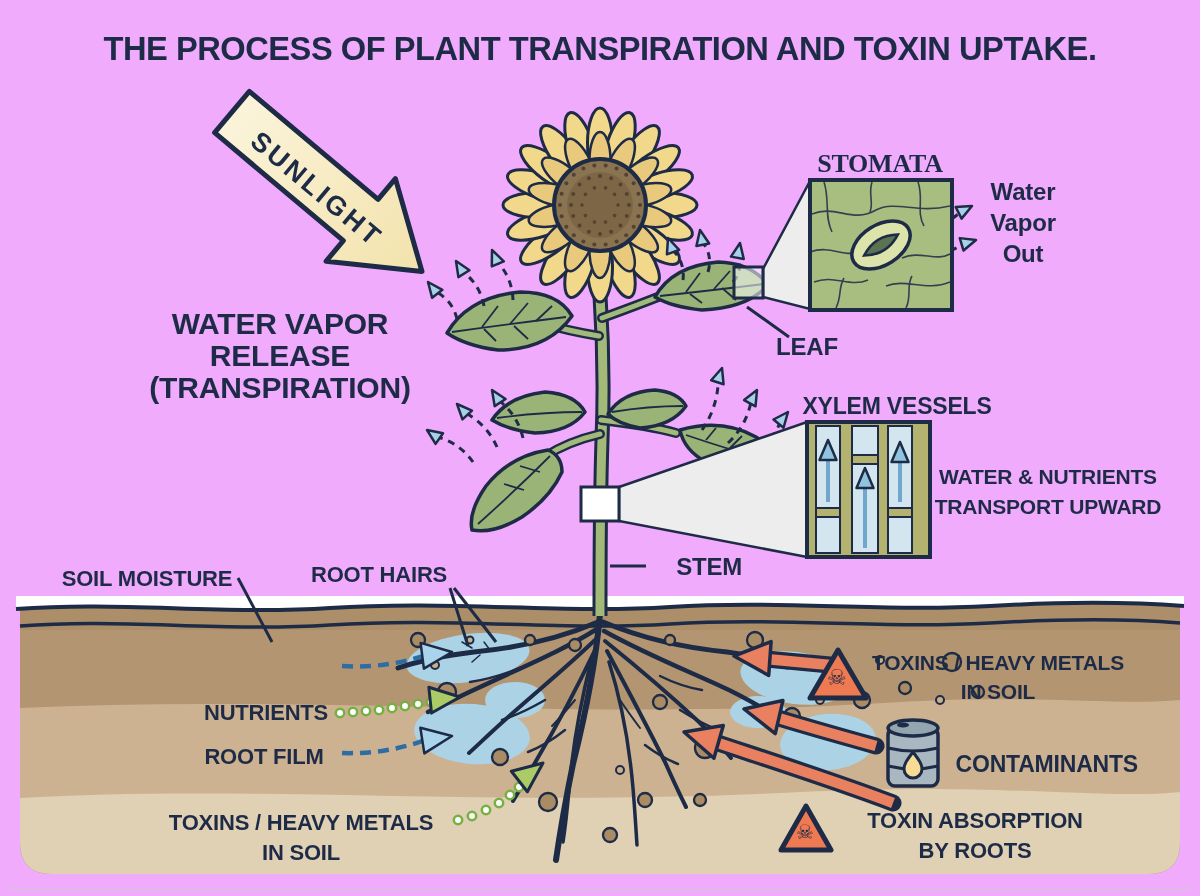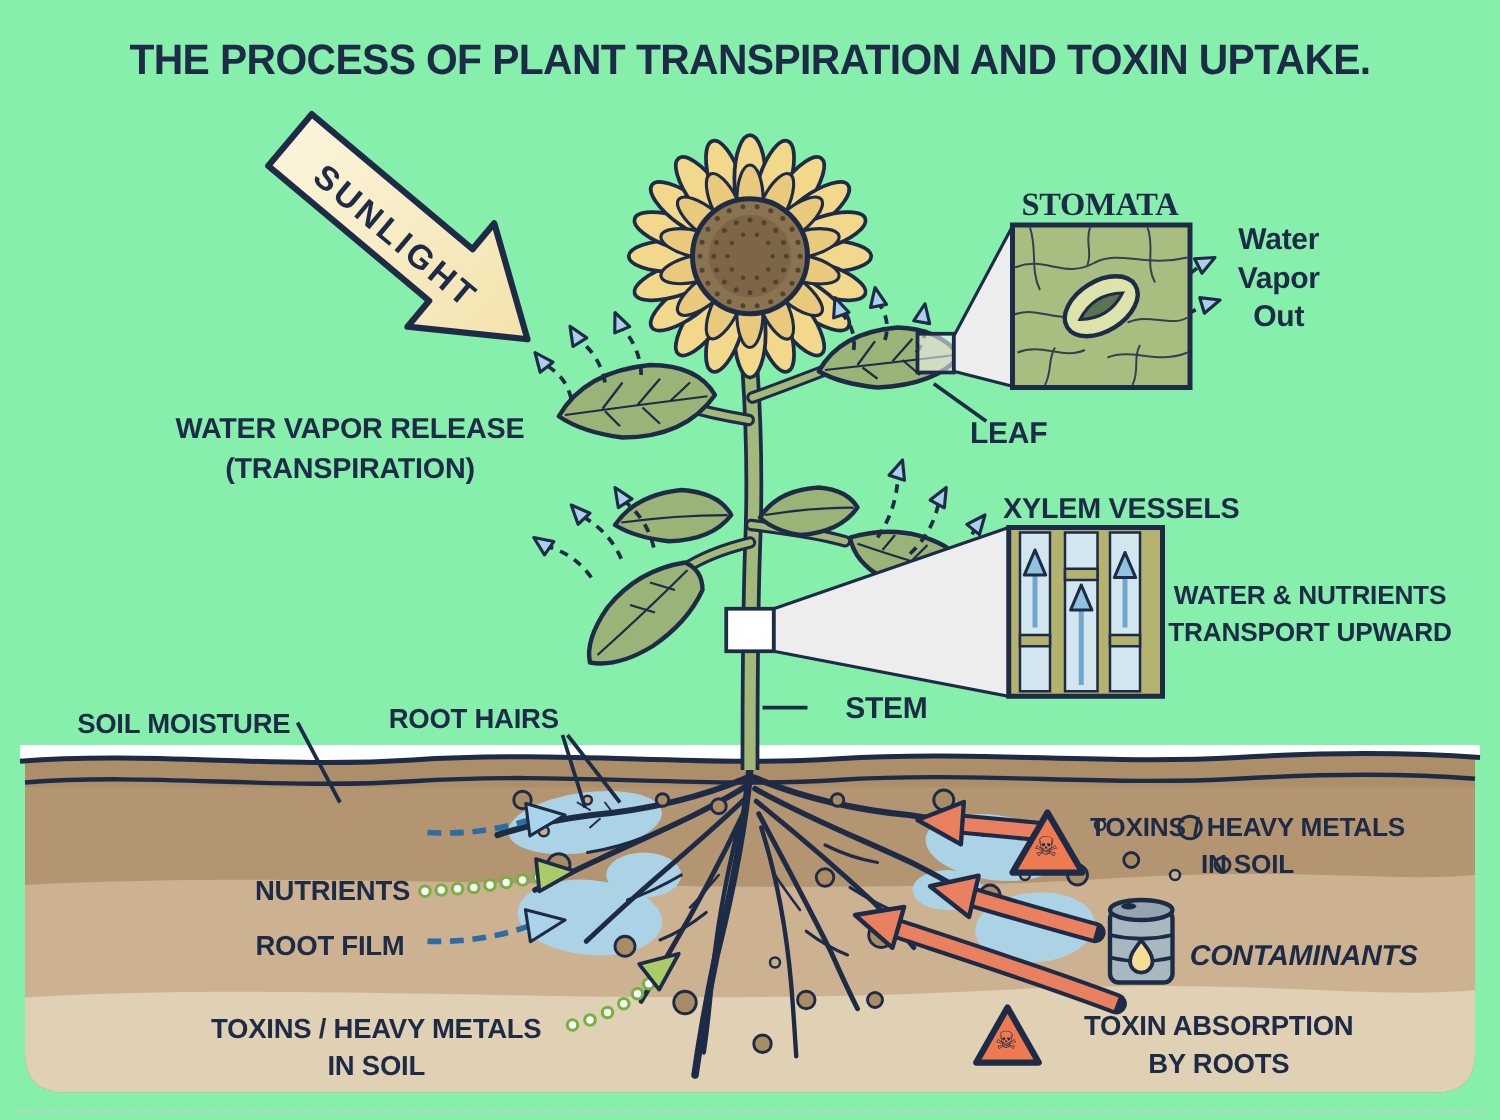--- a/index.html
+++ b/index.html
@@ -1,16 +1,16 @@
 <!DOCTYPE html>
 <html><head>
 <meta charset="utf-8">
 <style>
   html,body{margin:0;padding:0;background:#ffffff;}
-  #canvas{position:relative;width:1200px;height:896px;background:#86efac;overflow:hidden;
+  #canvas{position:relative;width:1200px;height:896px;background:#f0abfc;overflow:hidden;
           font-family:"Liberation Sans",sans-serif;}
   .lbl{position:absolute;font-weight:700;color:#1e2b47;white-space:pre-line;
        text-align:center;line-height:1.32;letter-spacing:-0.2px;}
   #title{left:50%;top:26px;transform:translateX(-50%) scaleX(0.96);font-size:34px;
          letter-spacing:-0.5px;white-space:nowrap;}
   #sunlight{left:254px;top:120px;font-size:27px;letter-spacing:3px;
             transform:rotate(40deg);transform-origin:0 50%;white-space:nowrap;}
   .skull{position:absolute;color:#1e2b47;font-weight:400;}
   #bottom-edge{position:absolute;left:12px;top:888px;width:1176px;border-top:2px dotted #cccccc;}
   svg{position:absolute;left:0;top:0;}
@@ -371,30 +371,30 @@
 <div class="lbl" id="title">THE PROCESS OF PLANT TRANSPIRATION AND TOXIN UPTAKE.</div>
 <div class="lbl" id="sunlight">SUNLIGHT</div>
 <div class="lbl" style="left:790px;top:147px;width:180px;font-size:26px;font-family:Liberation Serif, serif;">STOMATA</div>
 <div class="lbl" style="left:972px;top:176px;width:102px;font-size:24px;line-height:31px;">Water
 Vapor
 Out</div>
 <div class="lbl" style="left:776px;top:331px;width:80px;font-size:24px;text-align:left;">LEAF</div>
 <div class="lbl" style="left:792px;top:391px;width:210px;font-size:23px;">XYLEM VESSELS</div>
 <div class="lbl" style="left:928px;top:462px;width:240px;font-size:21px;line-height:30px;">WATER &amp; NUTRIENTS
 TRANSPORT UPWARD</div>
-<div class="lbl" style="left:128px;top:326px;width:304px;font-size:23px;line-height:32px;">WATER VAPOR RELEASE
+<div class="lbl" style="left:128px;top:308px;width:304px;font-size:30px;line-height:32px;">WATER VAPOR RELEASE
 (TRANSPIRATION)</div>
 <div class="lbl" style="left:652px;top:551px;width:90px;font-size:24px;text-align:right;">STEM</div>
 <div class="lbl" style="left:58px;top:564px;width:178px;font-size:22px;">SOIL MOISTURE</div>
 <div class="lbl" style="left:308px;top:560px;width:142px;font-size:22px;">ROOT HAIRS</div>
 <div class="lbl" style="left:200px;top:698px;width:132px;font-size:22px;">NUTRIENTS</div>
 <div class="lbl" style="left:194px;top:742px;width:140px;font-size:22px;">ROOT FILM</div>
 <div class="lbl" style="left:148px;top:808px;width:306px;font-size:22px;line-height:30px;">TOXINS / HEAVY METALS
 IN SOIL</div>
 <div class="lbl" style="left:862px;top:648px;width:272px;font-size:21px;line-height:29px;">TOXINS / HEAVY METALS
 IN SOIL</div>
-<div class="lbl" style="left:948px;top:749px;width:190px;font-size:23px;text-align:center;font-style:italic;">CONTAMINANTS</div>
+<div class="lbl" style="left:948px;top:749px;width:190px;font-size:23px;text-align:right;">CONTAMINANTS</div>
 <div class="lbl" style="left:822px;top:806px;width:230px;font-size:22px;line-height:30px;margin-left:38px;">TOXIN ABSORPTION
 BY ROOTS</div>
 <div class="skull" style="left:827px;top:665px;font-size:22px;">☠</div>
 <div class="skull" style="left:796px;top:820px;font-size:20px;">☠</div>
 <div id="bottom-edge"></div>
 </div>
 
 </body></html>

